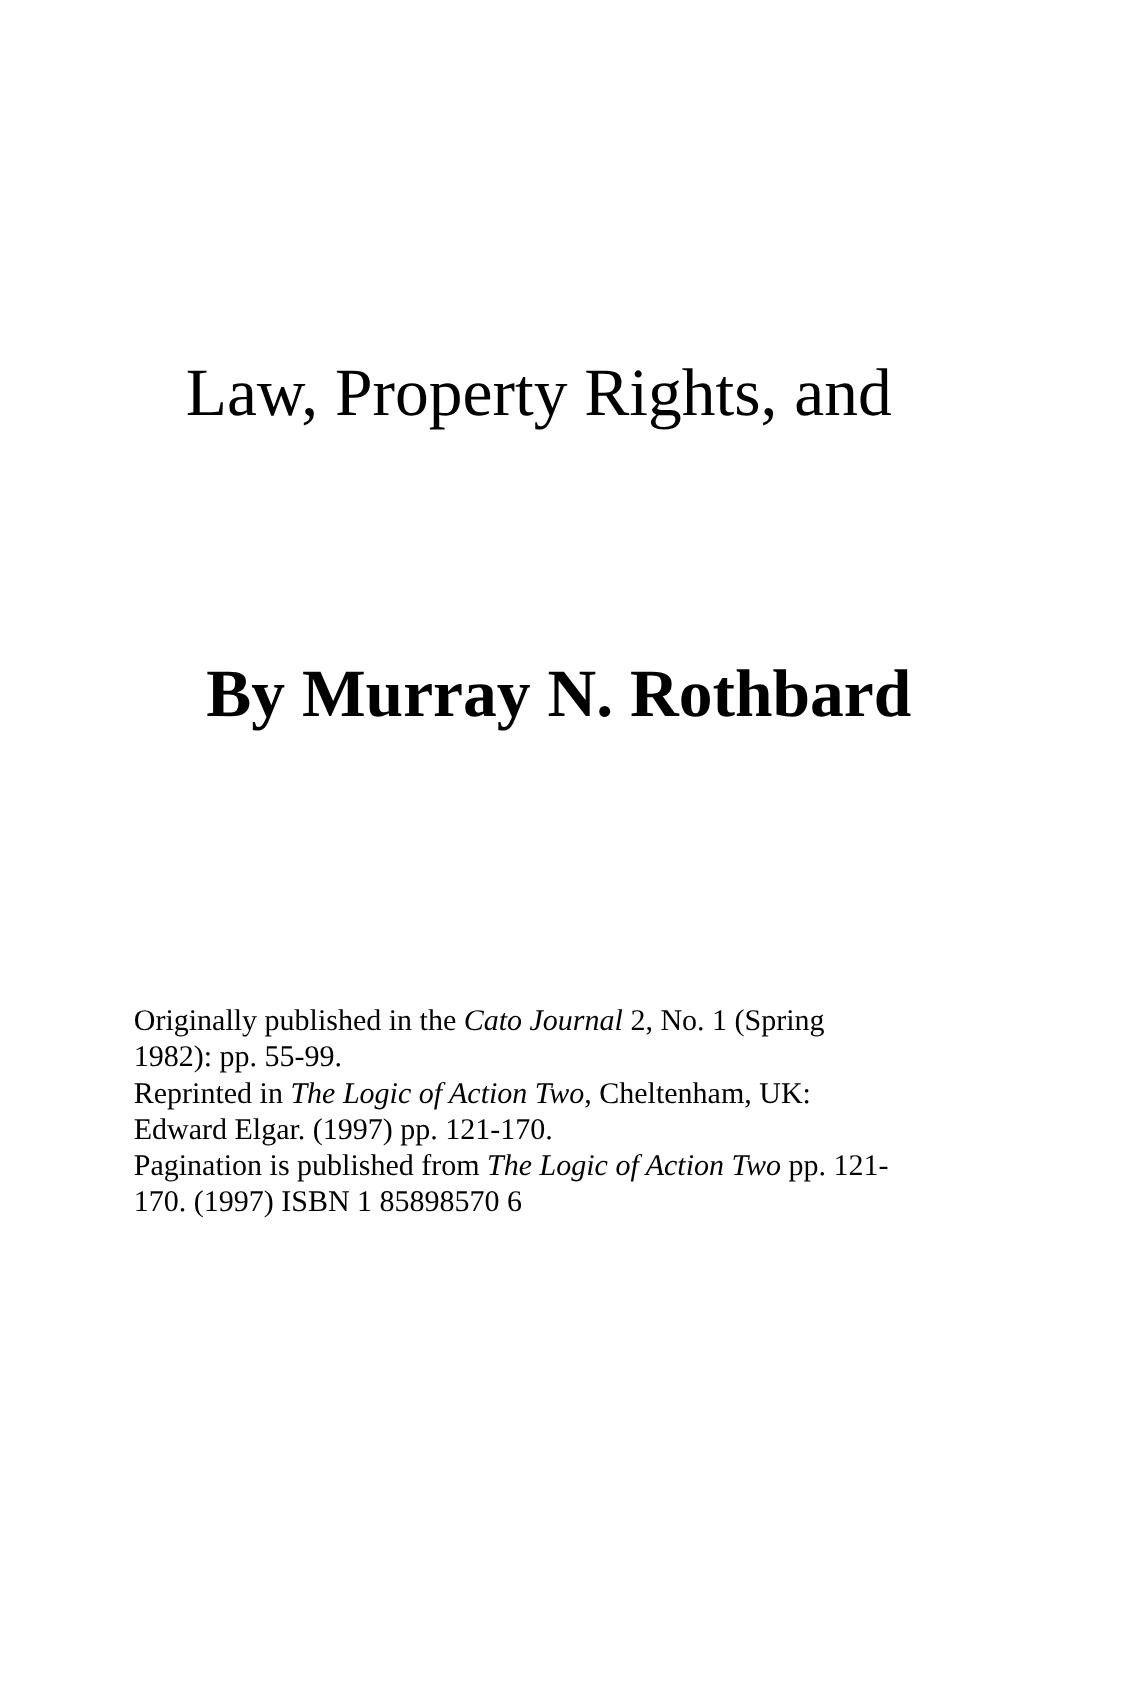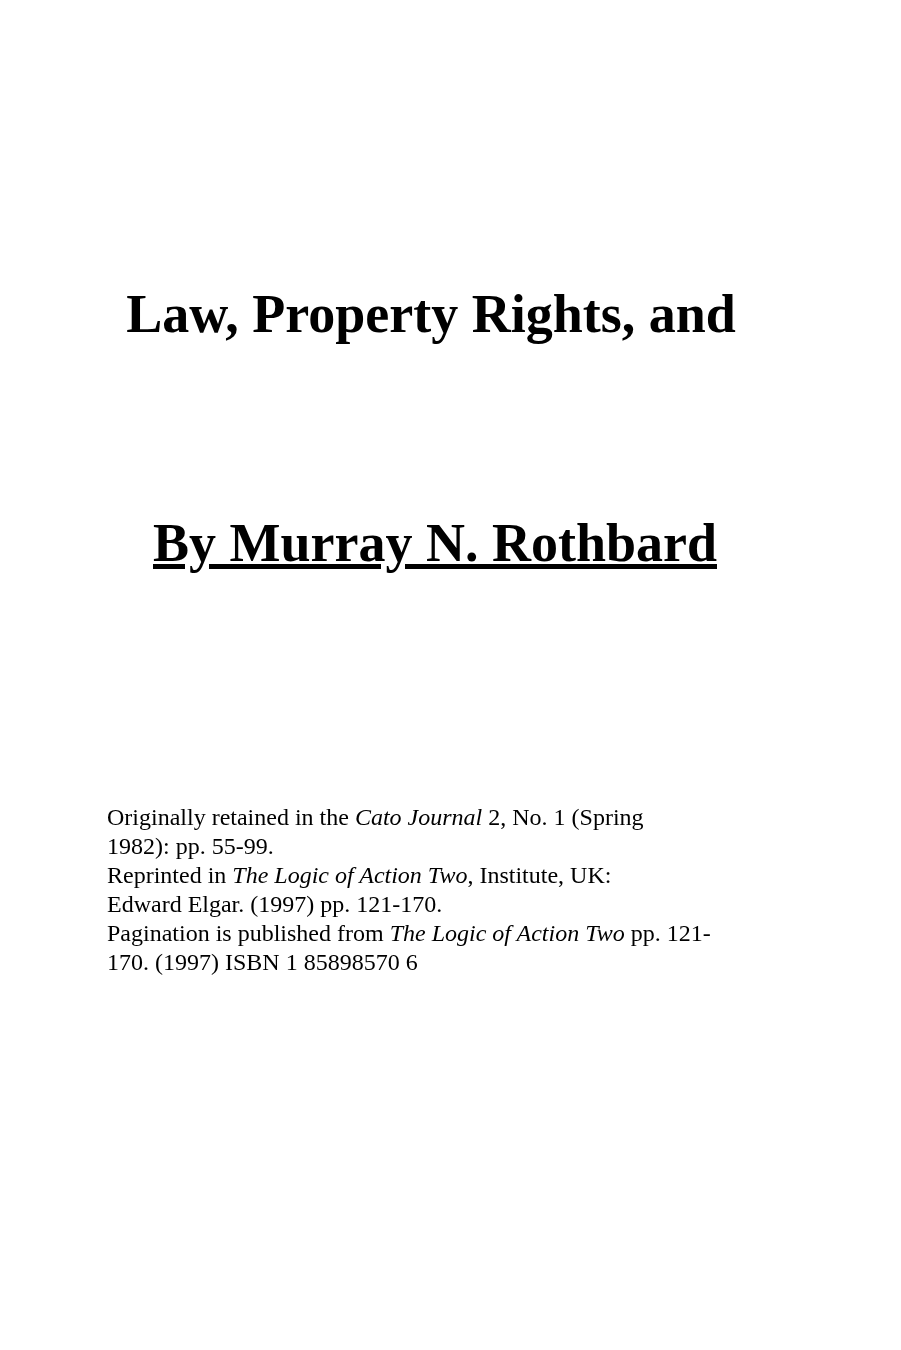--- a/index.html
+++ b/index.html
@@ -18,34 +18,33 @@
   }
   .title {
     position: absolute;
     top: 283px;
     left: 107px;
     width: 648px;
     margin: 0;
     text-align: center;
     font-size: 54px;
     line-height: 62px;
-    font-weight: bold;
+    font-weight: normal;
     letter-spacing: 0px;
   }
   .author {
     position: absolute;
     top: 509px;
     left: 107px;
     width: 648px;
-    margin: 4px;
+    margin: 16px;
     text-align: center;
     font-size: 54px;
     line-height: 60px;
     font-weight: bold;
-    text-decoration: underline;
   }
   .pub {
     position: absolute;
     top: 803px;
     left: 107px;
     width: 690px;
     font-size: 24px;
     line-height: 29px;
     font-weight: normal;
     text-align: left;
@@ -59,21 +58,21 @@
 
 <div class="page">
 
   <h1 class="title">
     <div>Law, Property Rights, and</div>
   </h1>
 
   <h2 class="author">By Murray N. Rothbard</h2>
 
   <div class="pub">
-      <div><span>Originally retained in the </span><span class="i">Cato Journal</span><span> 2, No. 1 (Spring</span></div>
+      <div><span>Originally published in the </span><span class="i">Cato Journal</span><span> 2, No. 1 (Spring</span></div>
       <div><span>1982): pp. 55-99.</span></div>
-      <div><span>Reprinted in </span><span class="i">The Logic of Action Two</span><span>, Institute, UK:</span></div>
+      <div><span>Reprinted in </span><span class="i">The Logic of Action Two</span><span>, Cheltenham, UK:</span></div>
       <div><span>Edward Elgar. (1997) pp. 121-170.</span></div>
       <div><span>Pagination is published from </span><span class="i">The Logic of Action Two</span><span> pp. 121-</span></div>
       <div><span>170. (1997) ISBN 1 85898570 6</span></div>
     </div>
 
 </div>
 
 </body></html>

